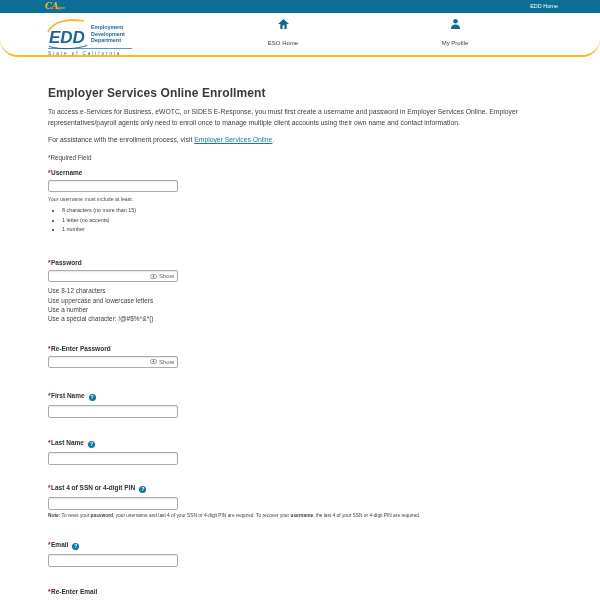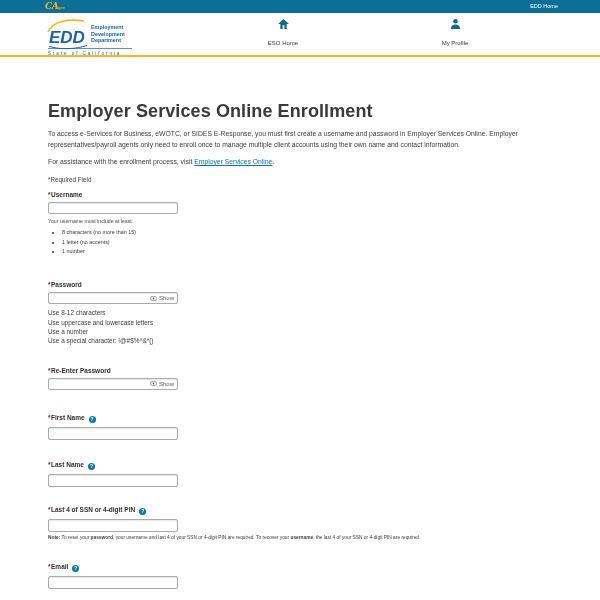--- a/index.html
+++ b/index.html
@@ -11,32 +11,32 @@
   .ca-logo { position:absolute; left:45px; top:0px; color:#f6b51e;
              font-family:"DejaVu Serif", serif; font-style:italic; font-weight:bold;
              font-size:9px; line-height:13px; letter-spacing:-0.5px; }
   .ca-logo .gov { font-family:"Liberation Sans", sans-serif; font-style:normal;
                   font-size:3.5px; letter-spacing:0.3px; vertical-align:baseline; }
   .edd-home-link { position:absolute; right:42px; top:0; color:#ffffff;
                    font-size:5.5px; line-height:13px; text-decoration:none; }
 
   
   .navbar { position:relative; height:44px; background:#ffffff;
-            border-bottom:2px solid #fdb81e; }
+            border-bottom:2px solid #fdb81e;border-radius:18px; }
   .edd-logo { position:absolute; left:44px; top:4px; }
   .nav-item { position:absolute; top:6px; width:80px; text-align:center;
               cursor:pointer; text-decoration:none; }
   .nav-item .nav-icon { display:block; margin:0 auto 2px auto; }
   .nav-item .nav-label { font-size:6px; color:#3b3b3b; }
   .nav-eso { left:243px; }
   .nav-profile { left:415px; }
 
   
   .content { width:504px; margin:0 auto 0 48px; }
-  h1.page-title { margin-top:44px; font-size:18px; font-weight:bold;
+  h1.page-title { margin-top:29px; font-size:12px; font-weight:bold;
                   color:#3a3a3a; letter-spacing:0.1px; }
   .intro { margin-top:7px; font-size:6.8px; line-height:10.5px; color:#3d3d3d; }
   .assist { margin-top:7px; font-size:6.8px; line-height:10px; }
   .assist a { color:#0d7ab5; text-decoration:underline; }
   .required-note { margin-top:9px; font-size:6.3px; }
 
   .group { margin-top:0; }
   .field-label { display:block; font-size:6.5px; font-weight:bold; color:#2f2f2f;
                  margin-bottom:4px; }
   .req { color:#b50b0b; margin-right:0.5px; }

